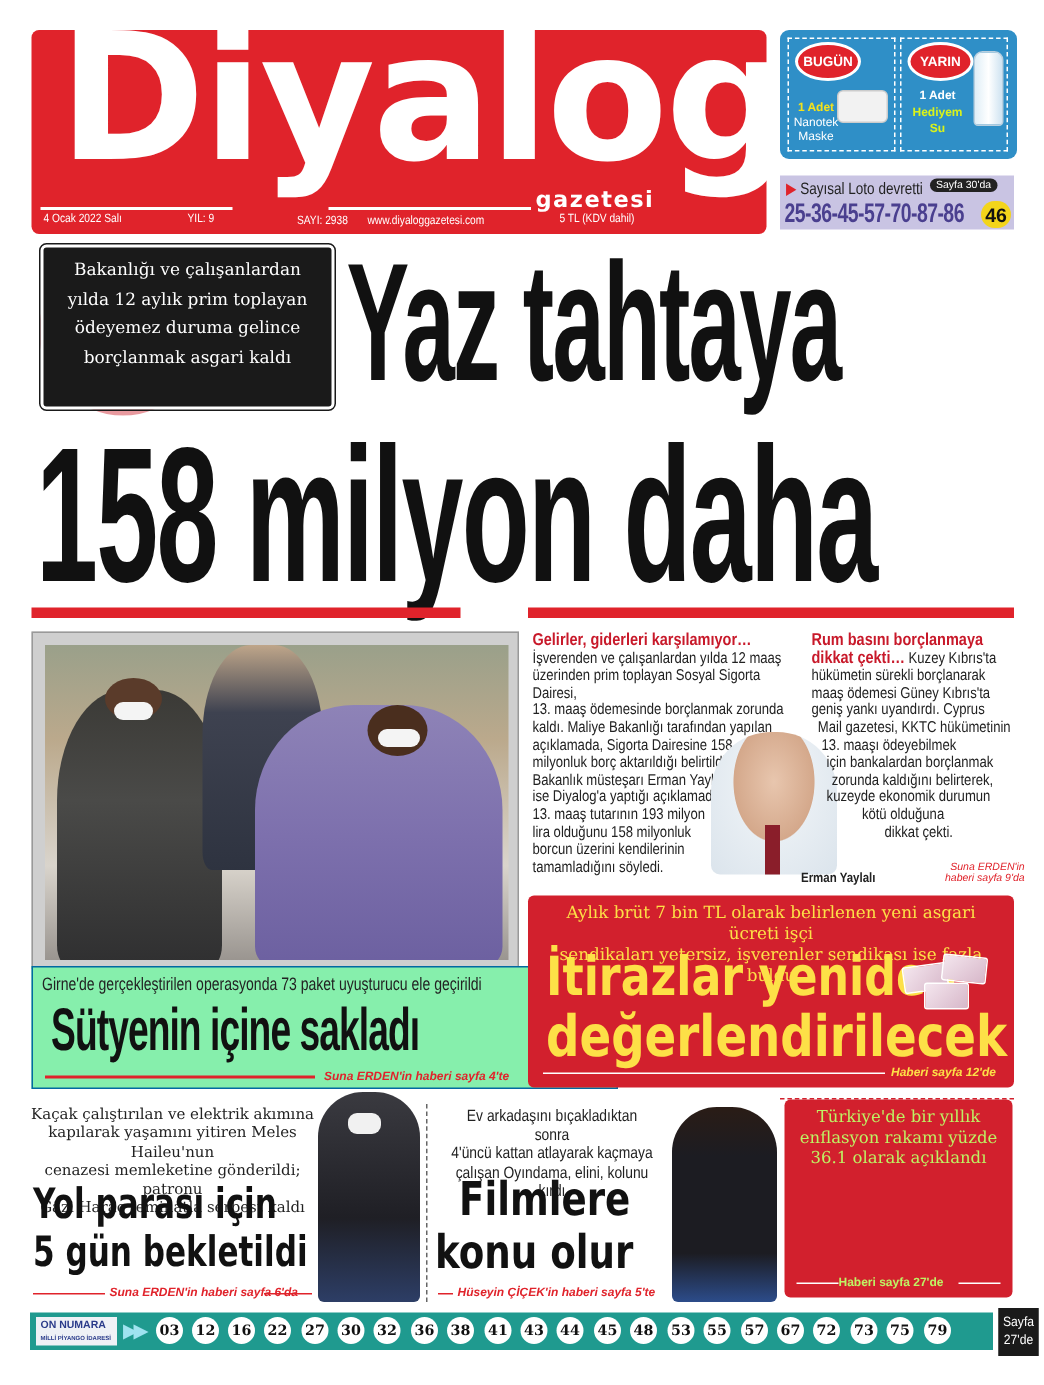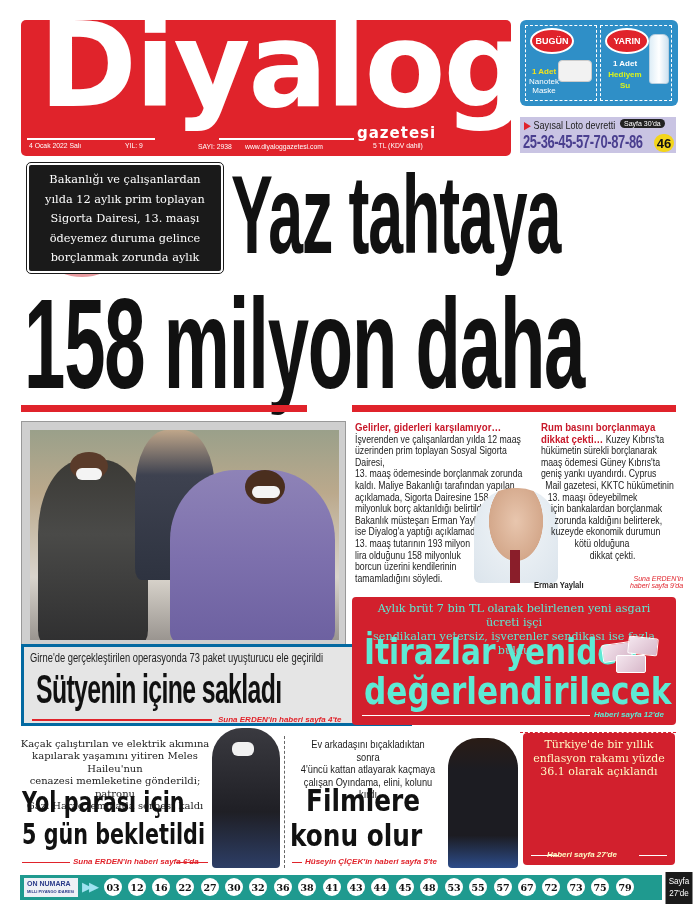--- a/index.html
+++ b/index.html
@@ -38,45 +38,45 @@
 
 .hl{font-family:"Liberation Sans",sans-serif;font-weight:bold;color:#111;white-space:nowrap;transform-origin:left top;letter-spacing:-2px}
 #hl1{left:231px;top:150px;font-size:112px;transform:scaleX(.56)}
 #hl2{left:24px;top:270px;font-size:128px;transform:scaleX(.58)}
 .redbar{height:7px;background:#e0232b}
 
 
 #photo-box{left:21px;top:421px;width:325px;height:225px;background:#cfcfcf;border:1px solid #999}
 #photo{left:8px;top:8px;width:309px;height:210px;background:linear-gradient(180deg,#9aa08a 0%,#bba98c 30%,#d9d4cc 70%,#9a9590 100%);overflow:hidden}
 .person{border-radius:40% 40% 8% 8%}
-#photo-caption-box{left:21px;top:644px;width:391px;height:82px;background:#e5e5e5;border:3px solid #0369a1}
+#photo-caption-box{left:21px;top:644px;width:391px;height:82px;background:#86efac;border:1px solid #0369a1}
 #photo-kicker{left:6px;top:4px;font-size:12px;transform:scaleX(.78);transform-origin:left;white-space:nowrap;color:#222}
 #photo-title{left:12px;top:20px;font-size:40px;font-weight:bold;transform:scaleX(.62);transform-origin:left;white-space:nowrap;letter-spacing:-1px}
 .credit{font-size:8px;color:#e0232b;font-weight:bold;font-style:italic;white-space:nowrap}
 .credit-line{height:2px;background:#e0232b}
 
 
 .art{font-size:10.4px;line-height:11.6px;color:#222;transform:scaleX(.84);transform-origin:left top}
 .art-h{color:#c8192a;font-weight:bold;font-size:11.5px}
 #portrait{left:474px;top:488px;width:84px;height:95px;border-radius:40px 40px 6px 6px;background:radial-gradient(ellipse at 50% 35%,#e8c6ae 0%,#d4a88b 45%,#e8eef3 46%,#dbe4ec 100%)}
 
 
-#asgari{left:352px;top:597px;width:324px;height:128px;background:#d2202d;border-radius:4px;color:#5eead4}
+#asgari{left:352px;top:597px;width:324px;height:128px;background:#d2202d;border-radius:4px;color:#fde047}
 #asgari-kicker{left:10px;top:5px;width:304px;text-align:center;font-family:"DejaVu Serif",serif;font-size:11.2px;line-height:14px}
 #asgari-t1{left:12px;top:34px;font-size:36px;font-family:"DejaVu Sans",sans-serif;font-weight:bold;transform:scaleX(.82);transform-origin:left;white-space:nowrap}
 #asgari-t2{left:12px;top:72px;font-size:38px;font-family:"DejaVu Sans",sans-serif;font-weight:bold;transform:scaleX(.82);transform-origin:left;white-space:nowrap}
 .money{width:30px;height:18px;background:linear-gradient(135deg,#f4e6ee,#d7b7c9);border:1px solid #fff;border-radius:2px}
 
 
 .bk{font-family:"DejaVu Serif",serif;font-size:10px;line-height:12.4px;text-align:center;color:#222}
 .bt{font-family:"DejaVu Sans",sans-serif;font-weight:bold;color:#111;white-space:nowrap;transform-origin:left top}
 .fig{background:linear-gradient(180deg,#3a3a40 0%,#1f1f25 60%,#2d3e66 100%);border-radius:30px 30px 4px 4px}
 
 
-#enf{left:523px;top:733px;width:152px;height:132px;background:#d2202d;border-radius:4px;color:#fef9c3;text-align:center}
+#enf{left:523px;top:733px;width:152px;height:132px;background:#d2202d;border-radius:4px;color:#bef264;text-align:center}
 
 
 #num-bar{left:20px;top:875px;width:642px;height:25px;background:#1f9a8f}
 #num-logo{left:4px;top:3px;width:54px;height:19px;background:#eef1f6;font-size:7px;color:#2a3b8a;font-weight:bold;padding:2px 3px;line-height:8px}
 .ball{width:18px;height:18px;border-radius:50%;background:#fff;color:#111;font-family:"DejaVu Serif",serif;font-weight:bold;font-size:9.5px;display:flex;align-items:center;justify-content:center;top:3px}
 #num-page{left:664px;top:872px;width:30px;height:32px;background:#1a1a1a;color:#fff;font-size:9px;text-align:center;line-height:12px;padding-top:3px;transform:scaleX(.9)}
 </style>
 </head>
 <body>
 
@@ -113,23 +113,22 @@
   <div id="loto-head" class="abs"><span style="color:#e0232b">▶ </span><span>Sayısal Loto devretti</span></div>
   <div id="loto-page" class="abs">Sayfa 30'da</div>
   <div id="loto-nums" class="abs">25-36-45-57-70-87-86</div>
   <div id="loto-joker" class="abs">46</div>
 </div>
 
 <div id="stamp" class="abs"></div>
 <div id="kicker" class="abs">
   <div>Bakanlığı ve çalışanlardan</div>
   <div>yılda 12 aylık prim toplayan</div>
-  <div>Sigorta Dairesi, 13. maaşı</div>
   <div>ödeyemez duruma gelince</div>
-  <div>borçlanmak zorunda aylık</div>
+  <div>borçlanmak asgari kaldı</div>
 </div>
 
 <div id="hl1" class="abs hl">Yaz tahtaya</div>
 <div id="hl2" class="abs hl">158 milyon daha</div>
 <div class="abs redbar" style="left:21px;top:405px;width:286px"></div>
 <div class="abs redbar" style="left:352px;top:405px;width:324px"></div>
 
 <div id="photo-box" class="abs">
   <div id="photo" class="abs">
     <div class="abs person" style="left:8px;top:30px;width:110px;height:185px;background:linear-gradient(180deg,#3b3a36 0%,#4a4a48 40%,#2f2f30 100%)"></div>
@@ -230,21 +229,21 @@
 <div class="abs credit" style="left:305px;top:857px">Hüseyin ÇİÇEK'in haberi sayfa 5'te</div>
 <div class="abs fig" style="left:448px;top:738px;width:70px;height:130px;background:linear-gradient(180deg,#2a1c16 0%,#1c1c22 25%,#1c1c22 75%,#2c4c8a 100%)"></div>
 
 <div id="enf" class="abs">
   <div class="abs" style="left:4px;top:5px;width:144px;font-family:'DejaVu Serif',serif;font-size:11px;line-height:13.5px">
     <div>Türkiye'de bir yıllık</div>
     <div>enflasyon rakamı yüzde</div>
     <div>36.1 olarak açıklandı</div>
   </div>
   <div class="abs" style="left:8px;top:122px;width:28px;height:1px;background:#fff"></div>
-  <div class="abs" style="left:24px;top:117px;font-size:8px;font-weight:bold;font-style:italic;white-space:nowrap">Haberi sayfa 27'de</div>
+  <div class="abs" style="left:36px;top:117px;font-size:8px;font-weight:bold;white-space:nowrap">Haberi sayfa 27'de</div>
   <div class="abs" style="left:116px;top:122px;width:28px;height:1px;background:#fff"></div>
 </div>
 
 <div id="num-bar" class="abs">
   <div id="num-logo" class="abs">
     <div>ON NUMARA</div>
     <div style="font-size:4px">MİLLİ PİYANGO İDARESİ</div>
   </div>
   <div class="abs" style="left:62px;top:4px;color:#9fe3f0;font-size:13px;letter-spacing:-3px">▶▶</div>
   <div class="abs ball" style="left:84px">03</div>

